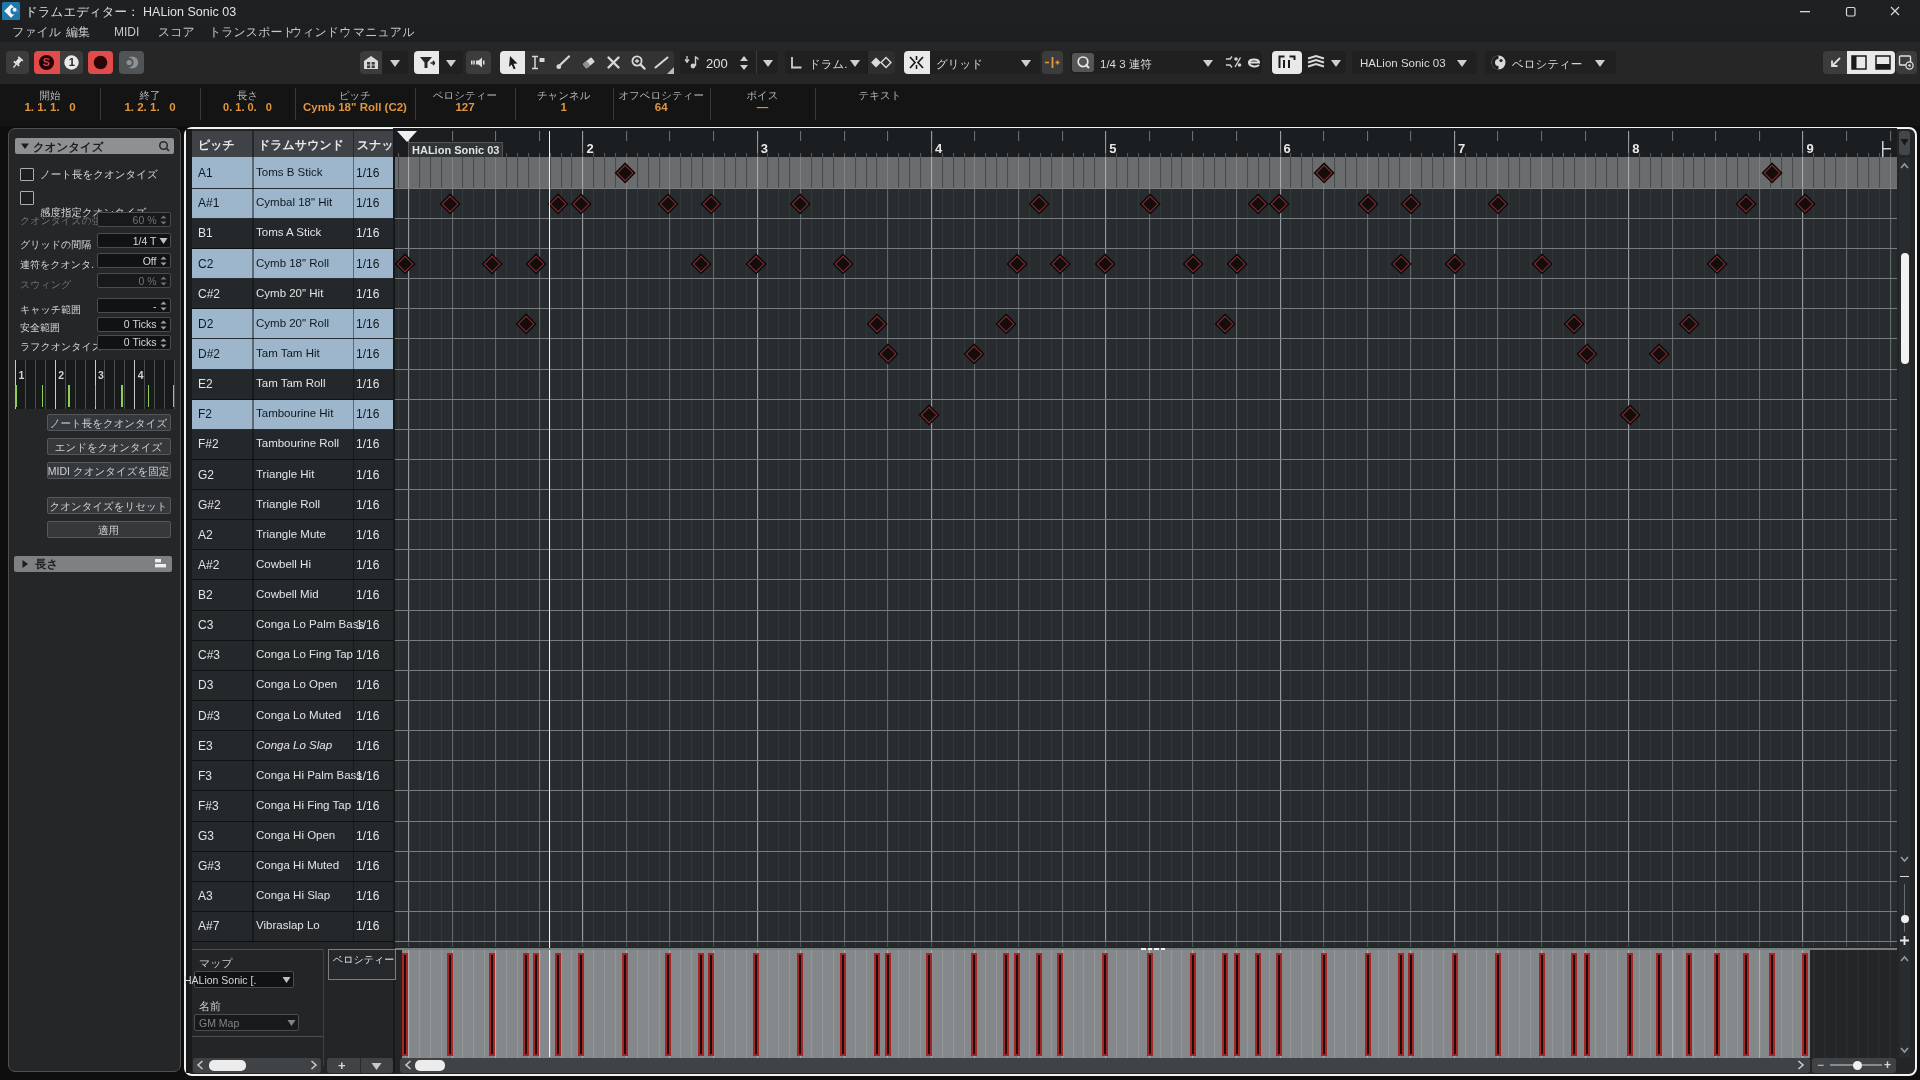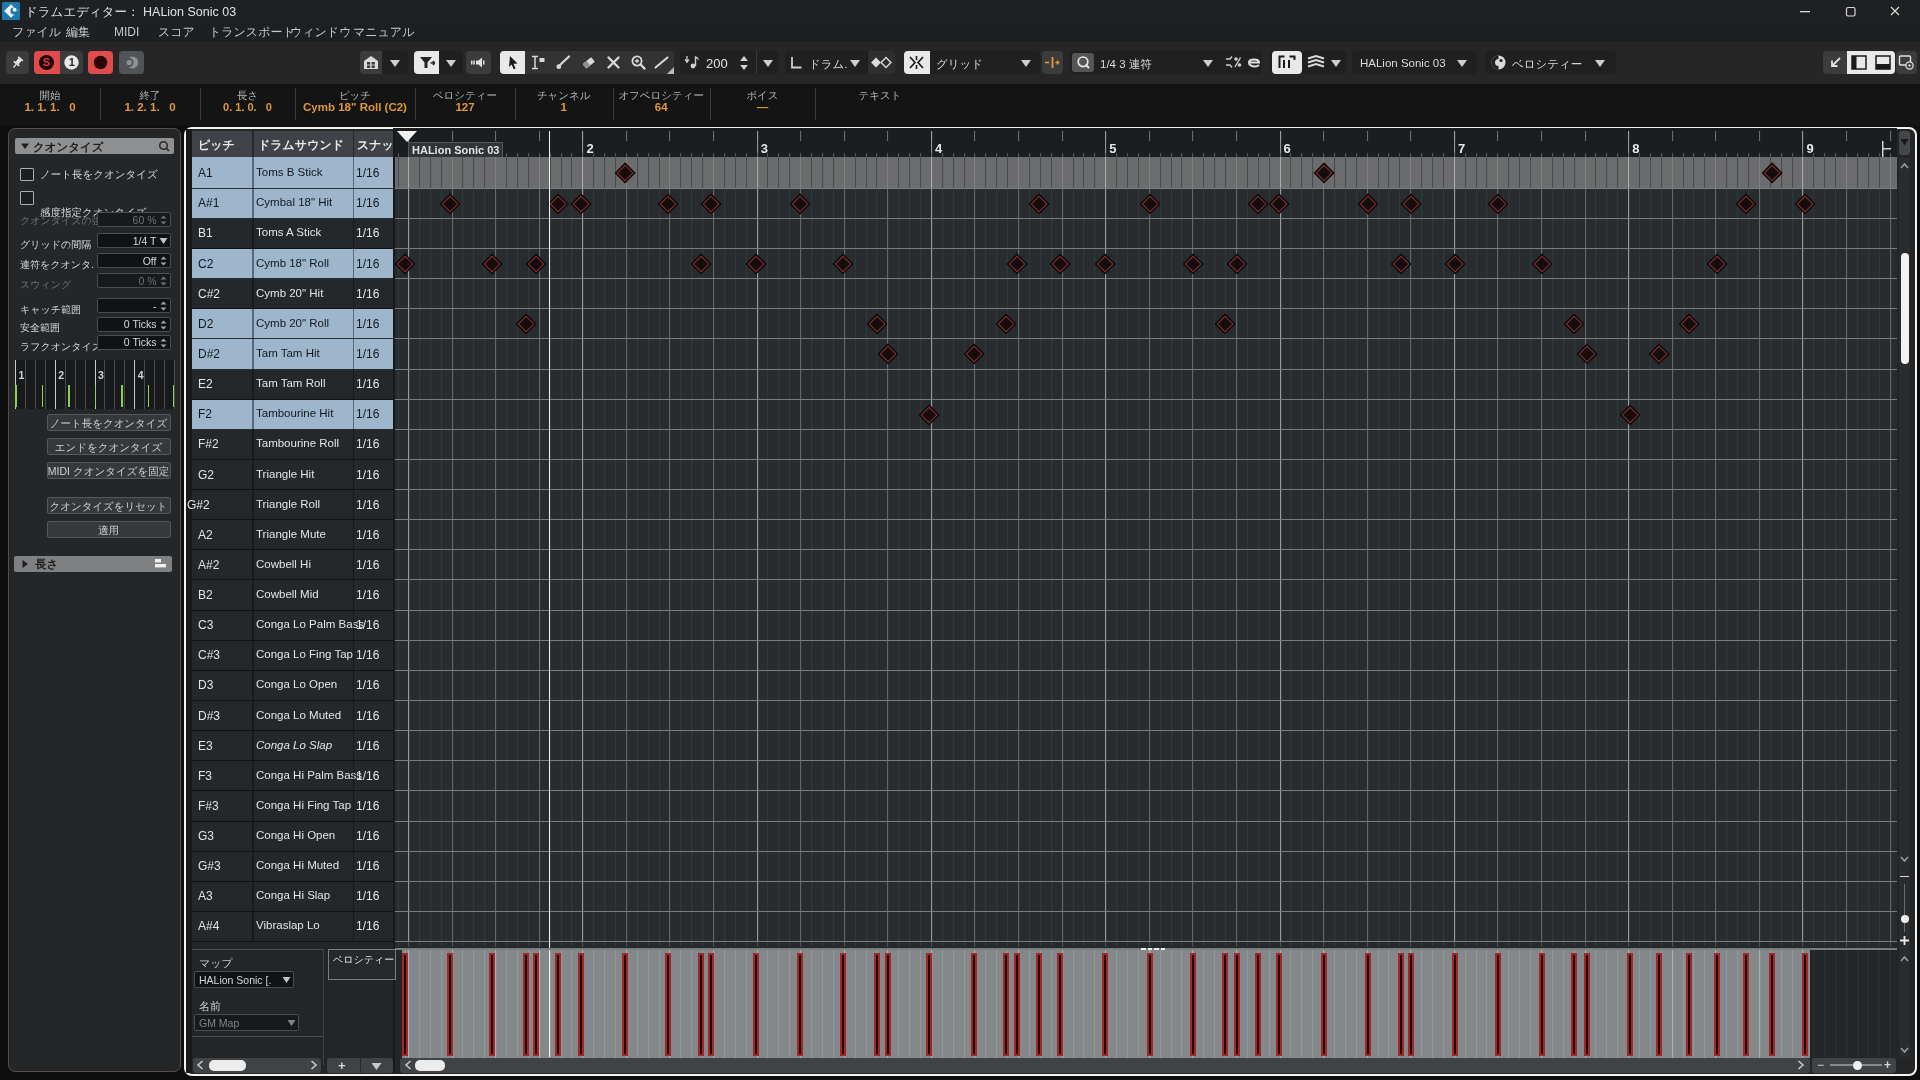--- a/index.html
+++ b/index.html
@@ -541,21 +541,21 @@
 <div class="a" style="left:352.5px;top:429.84000000000003px;width:1.5px;height:30.13px;background:rgba(10,12,14,0.45);"></div>
 <div class="a" style="left:395px;top:429.84000000000003px;width:1502px;height:30.13px;background-color:#282c2f;background-image:repeating-linear-gradient(90deg,#989ea1 0,#989ea1 1px,transparent 1px,transparent 174.3px),repeating-linear-gradient(90deg,#666d71 0,#666d71 1px,transparent 1px,transparent 43.575px),repeating-linear-gradient(90deg,#33383b 0,#33383b 1px,transparent 1px,transparent 10.89375px);background-position:13.100000000000023px 0;border-bottom:1px solid #787d81;"></div>
 <div class="a" style="left:192px;top:459.97px;width:201px;height:30.13px;background:#24282b;border-bottom:1.5px solid rgba(10,12,14,0.8);"></div>
 <div class="t" style="left:198px;top:467.535px;font-size:12px;color:#e2e4e6;">G2</div>
 <div class="t" style="left:256px;top:467.535px;font-size:11.5px;color:#e2e4e6;">Triangle Hit</div>
 <div class="t" style="left:356px;top:467.535px;font-size:12px;color:#e2e4e6;">1/16</div>
 <div class="a" style="left:252px;top:459.97px;width:1.5px;height:30.13px;background:rgba(10,12,14,0.45);"></div>
 <div class="a" style="left:352.5px;top:459.97px;width:1.5px;height:30.13px;background:rgba(10,12,14,0.45);"></div>
 <div class="a" style="left:395px;top:459.97px;width:1502px;height:30.13px;background-color:#282c2f;background-image:repeating-linear-gradient(90deg,#989ea1 0,#989ea1 1px,transparent 1px,transparent 174.3px),repeating-linear-gradient(90deg,#666d71 0,#666d71 1px,transparent 1px,transparent 43.575px),repeating-linear-gradient(90deg,#33383b 0,#33383b 1px,transparent 1px,transparent 10.89375px);background-position:13.100000000000023px 0;border-bottom:1px solid #787d81;"></div>
 <div class="a" style="left:192px;top:490.1px;width:201px;height:30.13px;background:#24282b;border-bottom:1.5px solid rgba(10,12,14,0.8);"></div>
-<div class="t" style="left:187px;top:497.665px;font-size:12px;color:#e2e4e6;">G#2</div>
+<div class="t" style="left:198px;top:497.665px;font-size:12px;color:#e2e4e6;">G#2</div>
 <div class="t" style="left:256px;top:497.665px;font-size:11.5px;color:#e2e4e6;">Triangle Roll</div>
 <div class="t" style="left:356px;top:497.665px;font-size:12px;color:#e2e4e6;">1/16</div>
 <div class="a" style="left:252px;top:490.1px;width:1.5px;height:30.13px;background:rgba(10,12,14,0.45);"></div>
 <div class="a" style="left:352.5px;top:490.1px;width:1.5px;height:30.13px;background:rgba(10,12,14,0.45);"></div>
 <div class="a" style="left:395px;top:490.1px;width:1502px;height:30.13px;background-color:#282c2f;background-image:repeating-linear-gradient(90deg,#989ea1 0,#989ea1 1px,transparent 1px,transparent 174.3px),repeating-linear-gradient(90deg,#666d71 0,#666d71 1px,transparent 1px,transparent 43.575px),repeating-linear-gradient(90deg,#33383b 0,#33383b 1px,transparent 1px,transparent 10.89375px);background-position:13.100000000000023px 0;border-bottom:1px solid #787d81;"></div>
 <div class="a" style="left:192px;top:520.23px;width:201px;height:30.13px;background:#24282b;border-bottom:1.5px solid rgba(10,12,14,0.8);"></div>
 <div class="t" style="left:198px;top:527.7950000000001px;font-size:12px;color:#e2e4e6;">A2</div>
 <div class="t" style="left:256px;top:527.7950000000001px;font-size:11.5px;color:#e2e4e6;">Triangle Mute</div>
 <div class="t" style="left:356px;top:527.7950000000001px;font-size:12px;color:#e2e4e6;">1/16</div>
 <div class="a" style="left:252px;top:520.23px;width:1.5px;height:30.13px;background:rgba(10,12,14,0.45);"></div>
@@ -639,21 +639,21 @@
 <div class="a" style="left:352.5px;top:851.6600000000001px;width:1.5px;height:30.13px;background:rgba(10,12,14,0.45);"></div>
 <div class="a" style="left:395px;top:851.6600000000001px;width:1502px;height:30.13px;background-color:#282c2f;background-image:repeating-linear-gradient(90deg,#989ea1 0,#989ea1 1px,transparent 1px,transparent 174.3px),repeating-linear-gradient(90deg,#666d71 0,#666d71 1px,transparent 1px,transparent 43.575px),repeating-linear-gradient(90deg,#33383b 0,#33383b 1px,transparent 1px,transparent 10.89375px);background-position:13.100000000000023px 0;border-bottom:1px solid #787d81;"></div>
 <div class="a" style="left:192px;top:881.79px;width:201px;height:30.13px;background:#24282b;border-bottom:1.5px solid rgba(10,12,14,0.8);"></div>
 <div class="t" style="left:198px;top:889.355px;font-size:12px;color:#e2e4e6;">A3</div>
 <div class="t" style="left:256px;top:889.355px;font-size:11.5px;color:#e2e4e6;">Conga Hi Slap</div>
 <div class="t" style="left:356px;top:889.355px;font-size:12px;color:#e2e4e6;">1/16</div>
 <div class="a" style="left:252px;top:881.79px;width:1.5px;height:30.13px;background:rgba(10,12,14,0.45);"></div>
 <div class="a" style="left:352.5px;top:881.79px;width:1.5px;height:30.13px;background:rgba(10,12,14,0.45);"></div>
 <div class="a" style="left:395px;top:881.79px;width:1502px;height:30.13px;background-color:#282c2f;background-image:repeating-linear-gradient(90deg,#989ea1 0,#989ea1 1px,transparent 1px,transparent 174.3px),repeating-linear-gradient(90deg,#666d71 0,#666d71 1px,transparent 1px,transparent 43.575px),repeating-linear-gradient(90deg,#33383b 0,#33383b 1px,transparent 1px,transparent 10.89375px);background-position:13.100000000000023px 0;border-bottom:1px solid #787d81;"></div>
 <div class="a" style="left:192px;top:911.9200000000001px;width:201px;height:30.13px;background:#24282b;border-bottom:1.5px solid rgba(10,12,14,0.8);"></div>
-<div class="t" style="left:198px;top:919.4850000000001px;font-size:12px;color:#e2e4e6;">A#4</div>
+<div class="t" style="left:198px;top:919.4850000000001px;font-size:12px;color:#e2e4e6;">A#7</div>
 <div class="t" style="left:256px;top:919.4850000000001px;font-size:11.5px;color:#e2e4e6;">Vibraslap Lo</div>
 <div class="t" style="left:356px;top:919.4850000000001px;font-size:12px;color:#e2e4e6;">1/16</div>
 <div class="a" style="left:252px;top:911.9200000000001px;width:1.5px;height:30.13px;background:rgba(10,12,14,0.45);"></div>
 <div class="a" style="left:352.5px;top:911.9200000000001px;width:1.5px;height:30.13px;background:rgba(10,12,14,0.45);"></div>
 <div class="a" style="left:395px;top:911.9200000000001px;width:1502px;height:30.13px;background-color:#282c2f;background-image:repeating-linear-gradient(90deg,#989ea1 0,#989ea1 1px,transparent 1px,transparent 174.3px),repeating-linear-gradient(90deg,#666d71 0,#666d71 1px,transparent 1px,transparent 43.575px),repeating-linear-gradient(90deg,#33383b 0,#33383b 1px,transparent 1px,transparent 10.89375px);background-position:13.100000000000023px 0;border-bottom:1px solid #787d81;"></div>
 <div class="a" style="left:395px;top:942.0500000000001px;width:1502px;height:5.449999999999932px;background-color:#26292b;background-image:repeating-linear-gradient(90deg,#4d5357 0,#4d5357 1px,transparent 1px,transparent 43.575px),repeating-linear-gradient(90deg,#33373a 0,#33373a 1px,transparent 1px,transparent 10.89375px);background-position:13.100000000000023px 0;"></div>
 <div class="a" style="left:395px;top:157.3px;width:1502px;height:784.75px;overflow:hidden;">
 <div class="a" style="left:223.9px;top:9.65px;width:12.2px;height:12.2px;background:#150c0c;border:1.6px solid #8a2f36;box-shadow:0 0 0 1.5px #0d0b0b;transform:rotate(45deg);"></div>
 <div class="a" style="left:922.9px;top:9.65px;width:12.2px;height:12.2px;background:#150c0c;border:1.6px solid #8a2f36;box-shadow:0 0 0 1.5px #0d0b0b;transform:rotate(45deg);"></div>
 <div class="a" style="left:1370.9px;top:9.65px;width:12.2px;height:12.2px;background:#150c0c;border:1.6px solid #8a2f36;box-shadow:0 0 0 1.5px #0d0b0b;transform:rotate(45deg);"></div>
@@ -751,21 +751,21 @@
 <div class="a" style="left:1685.6px;top:952.5px;width:6.8px;height:103.5px;background:#1a0d0d;border:2.2px solid #a82525;"></div>
 <div class="a" style="left:1713.6px;top:952.5px;width:6.8px;height:103.5px;background:#1a0d0d;border:2.2px solid #a82525;"></div>
 <div class="a" style="left:1742.6px;top:952.5px;width:6.8px;height:103.5px;background:#1a0d0d;border:2.2px solid #a82525;"></div>
 <div class="a" style="left:1768.6px;top:952.5px;width:6.8px;height:103.5px;background:#1a0d0d;border:2.2px solid #a82525;"></div>
 <div class="a" style="left:1801.6px;top:952.5px;width:6.8px;height:103.5px;background:#1a0d0d;border:2.2px solid #a82525;"></div>
 <div class="a" style="left:548.8px;top:950px;width:1.6px;height:107px;background:#f2f2f2;"></div>
 <div class="a" style="left:192px;top:948.5px;width:130.5px;height:1px;background:#4c4f51;"></div>
 <div class="a" style="left:192px;top:1036px;width:130.5px;height:1px;background:#4c4f51;"></div>
 <div class="t" style="left:199px;top:956px;font-size:11px;color:#c8cacc;">マップ</div>
 <div class="a" style="left:194px;top:971px;width:100px;height:17px;background:#101214;border:1px solid #4a4d50;border-radius:2px;"></div>
-<div class="t" style="left:199px;top:974px;font-size:10.5px;color:#d5d7d9;">HALion Sonic [.</div>
+<div class="t" style="left:184px;top:974px;font-size:10.5px;color:#d5d7d9;">HALion Sonic [.</div>
 <svg class="a" style="left:282px;top:976px" width="9" height="8">
     <path d="M0.5 1 L8.5 1 L4.5 7 Z" fill="#c0c2c4"></path>
   </svg>
 <div class="t" style="left:199px;top:999px;font-size:11px;color:#c8cacc;">名前</div>
 <div class="a" style="left:194px;top:1014px;width:105px;height:17px;background:#17191b;border:1px solid #4a4d50;border-radius:2px;"></div>
 <div class="t" style="left:199px;top:1017px;font-size:10.5px;color:#828486;">GM Map</div>
 <svg class="a" style="left:287px;top:1019px" width="9" height="8">
     <path d="M0.5 1 L8.5 1 L4.5 7 Z" fill="#828486"></path>
   </svg>
 <div class="a" style="left:322.5px;top:949px;width:1.5px;height:117px;background:#3f4244;"></div>

